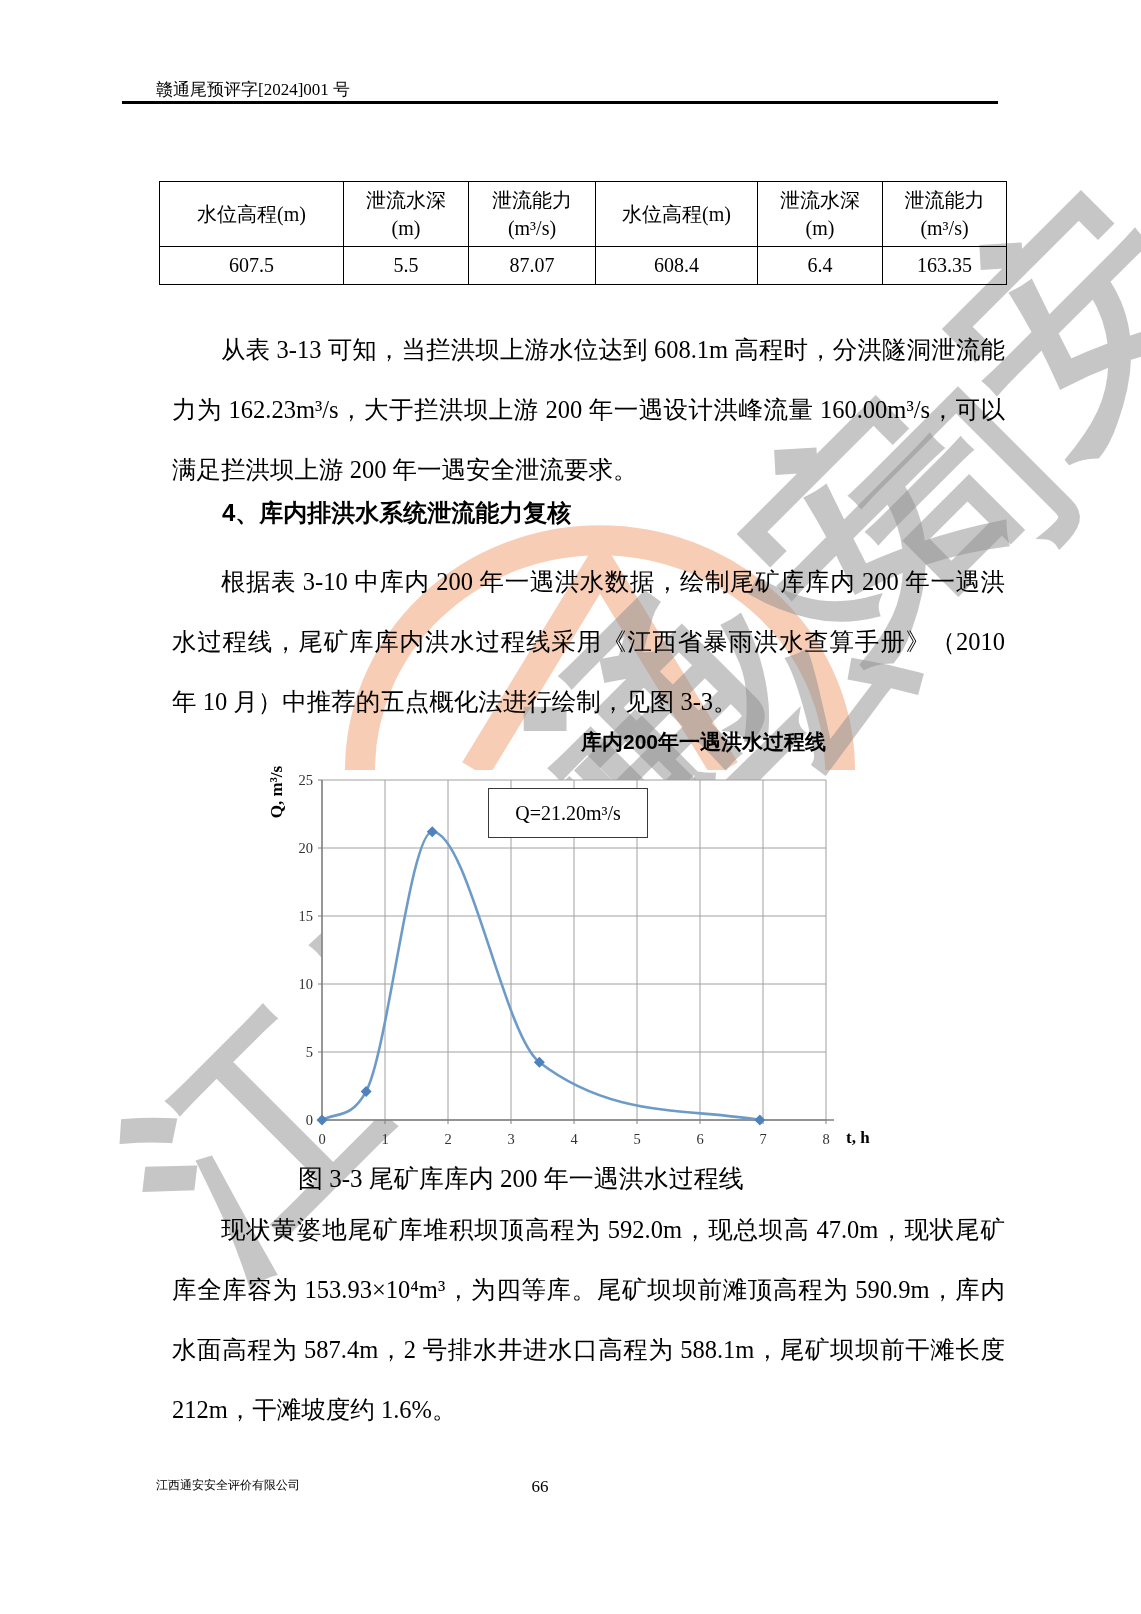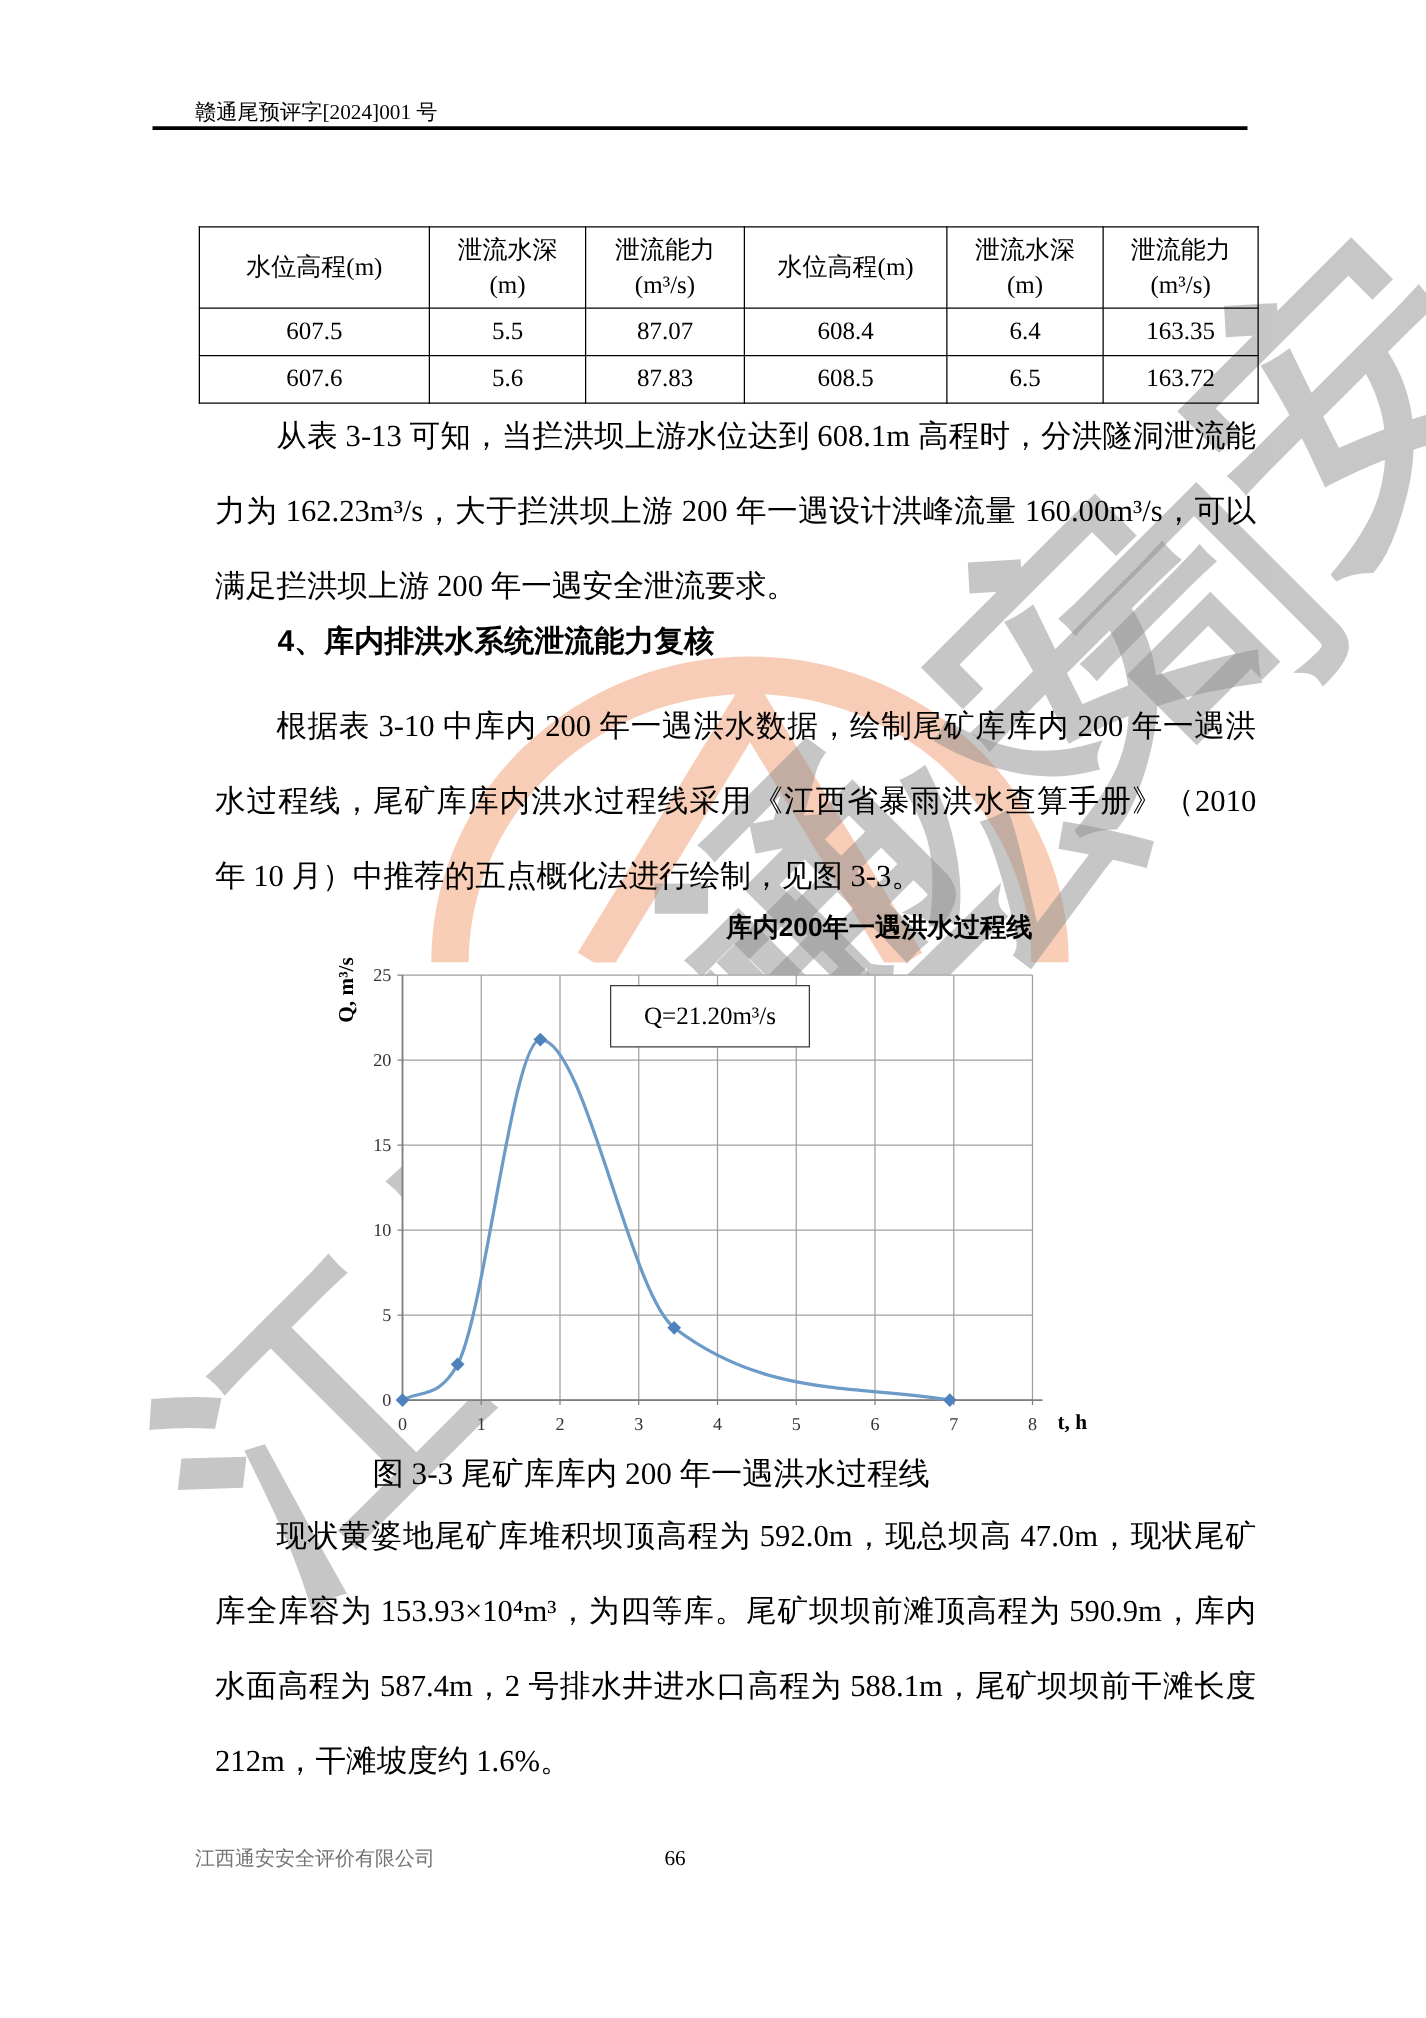--- a/index.html
+++ b/index.html
@@ -60,21 +60,21 @@
   }
   .xlab{position:absolute;left:596px;top:406px;font-size:17px;font-weight:bold}
   .anno{
     position:absolute;left:205px;top:66px;width:158px;height:48px;
     border:1.6px solid #3a3a3a;background:#fff;
     display:flex;align-items:center;justify-content:center;font-size:20px;margin-left:33px;
   }
   .tick{font-size:14.5px;fill:#333;font-family:"Liberation Serif","DejaVu Serif",serif}
   
   .caption{position:absolute;left:298px;top:1162px;font-size:25px;z-index:2}
-  .footer-company{position:absolute;left:156px;top:1477px;font-size:16px;color:#737373;z-index:2}
+  .footer-company{position:absolute;left:156px;top:1477px;font-size:12px;color:#000000;z-index:2}
   .footer-page{position:absolute;left:0;top:1477px;width:1080px;text-align:center;font-size:17px;z-index:2}
 </style>
 </head>
 <body>
 
 <svg id="wm-logo" width="540" height="320" viewBox="0 0 540 320">
   <g fill="none" stroke="#f2a57c" stroke-width="30" opacity="0.55">
     <path d="M 30 320 A 235 225 0 0 1 510 320"></path>
     <path d="M 145 320 L 270 115 L 395 320"></path>
   </g>
@@ -112,28 +112,20 @@
       </tr>
   </thead>
   <tbody>
       <tr>
         <td>607.5</td>
         <td>5.5</td>
         <td>87.07</td>
         <td>608.4</td>
         <td>6.4</td>
         <td>163.35</td>
-      </tr>
-      <tr>
-        <td>607.6</td>
-        <td>5.6</td>
-        <td>87.83</td>
-        <td>608.5</td>
-        <td>6.5</td>
-        <td>163.72</td>
       </tr>
     </tbody>
 </table>
 
 <div id="p1" class="para">从表 3-13 可知，当拦洪坝上游水位达到 608.1m 高程时，分洪隧洞泄流能力为 162.23m³/s，大于拦洪坝上游 200 年一遇设计洪峰流量 160.00m³/s，可以满足拦洪坝上游 200 年一遇安全泄流要求。</div>
 <div class="heading">4、库内排洪水系统泄流能力复核</div>
 <div id="p2" class="para">根据表 3-10 中库内 200 年一遇洪水数据，绘制尾矿库库内 200 年一遇洪水过程线，尾矿库库内洪水过程线采用《江西省暴雨洪水查算手册》（2010 年 10 月）中推荐的五点概化法进行绘制，见图 3-3。</div>
 
 <div class="chart">
   <div class="chart-title">库内200年一遇洪水过程线</div>

